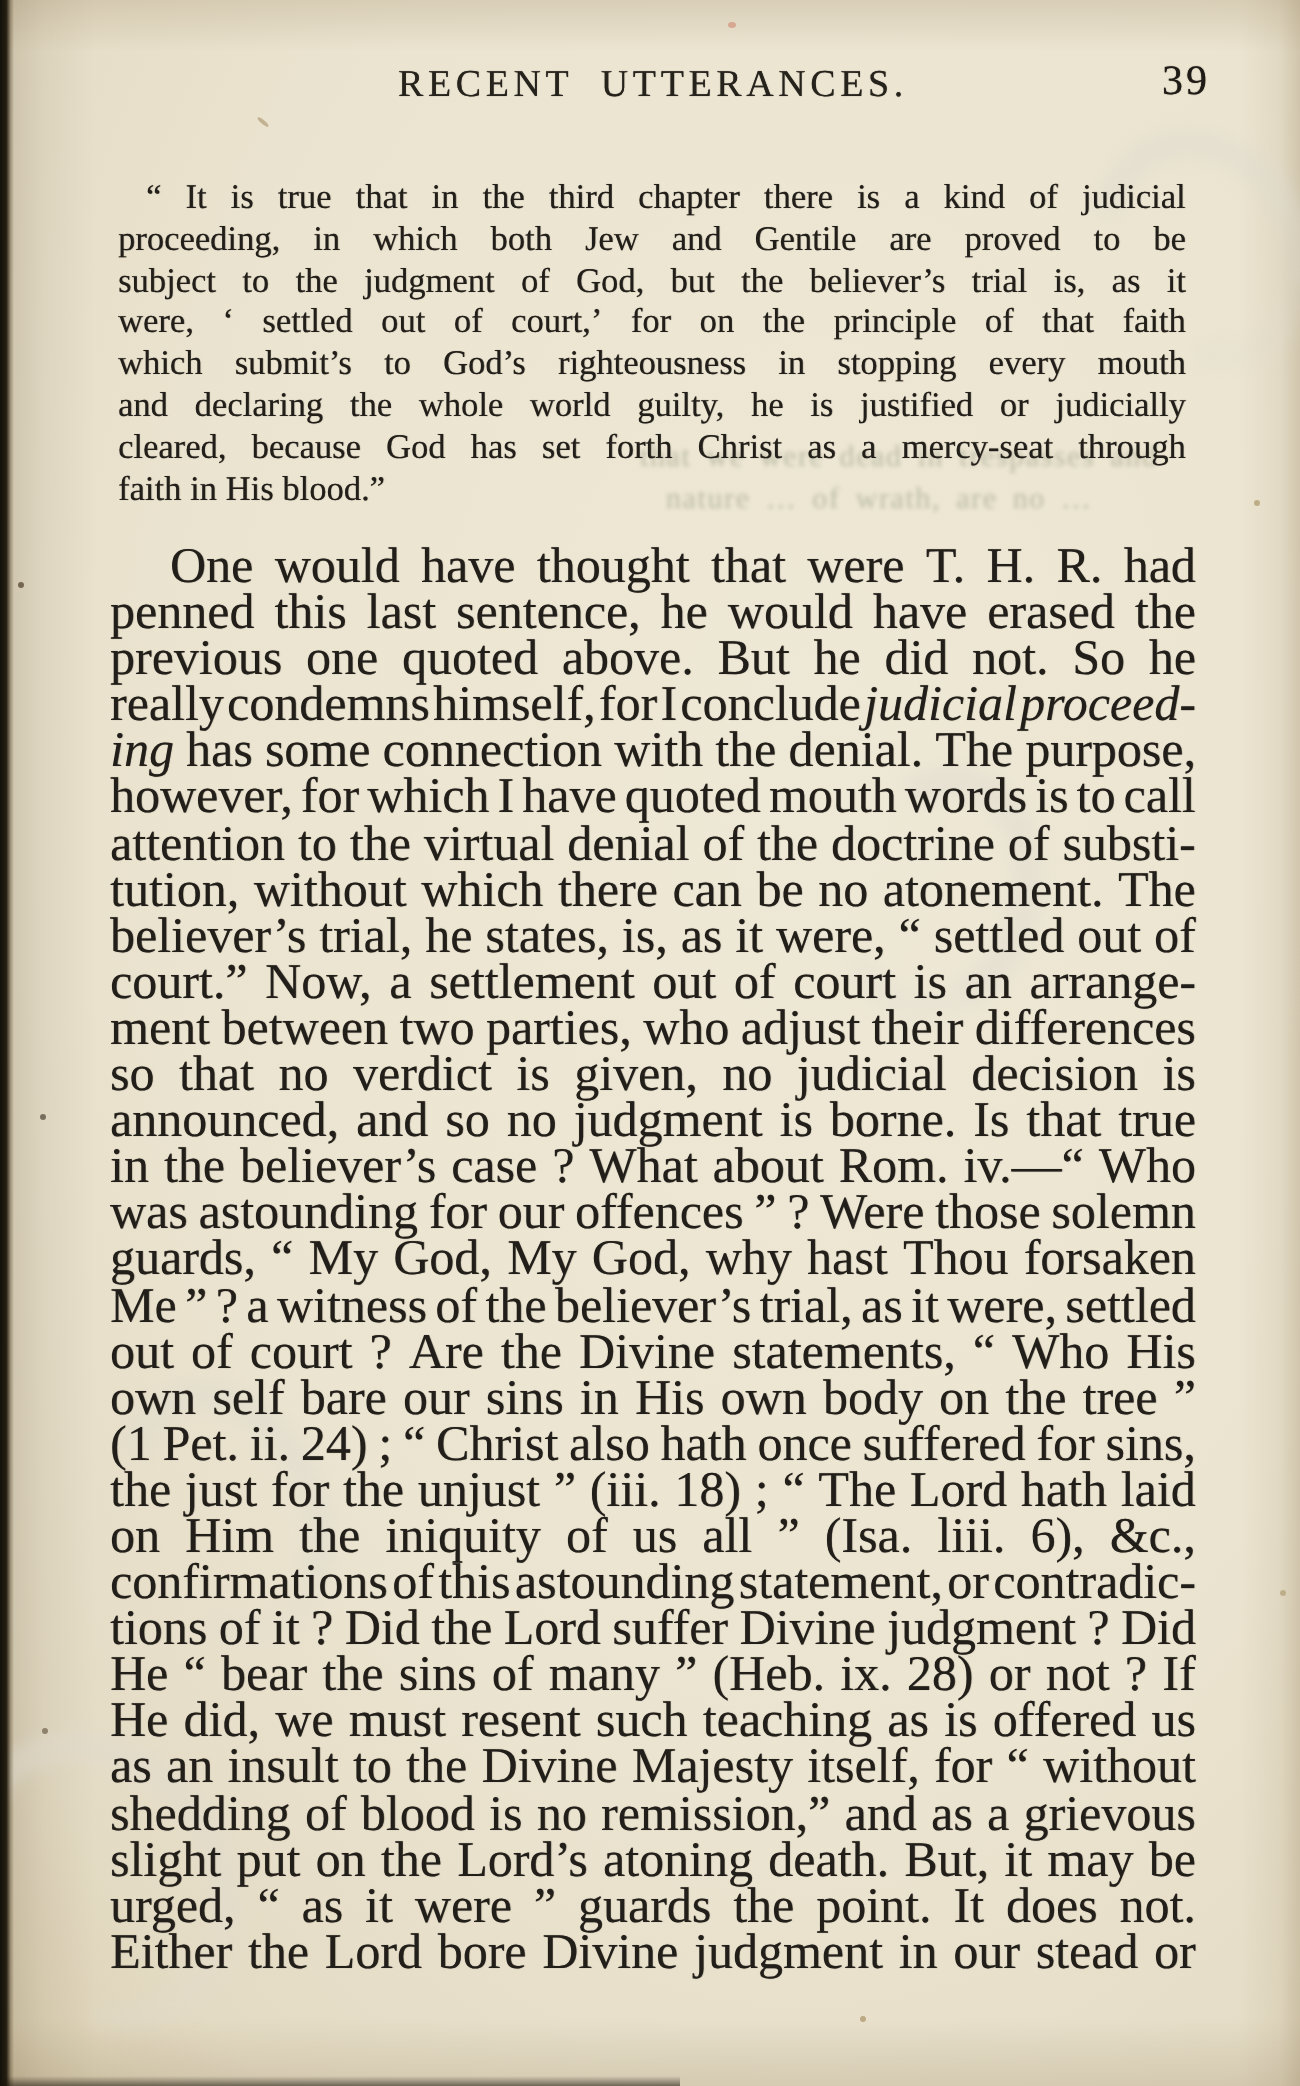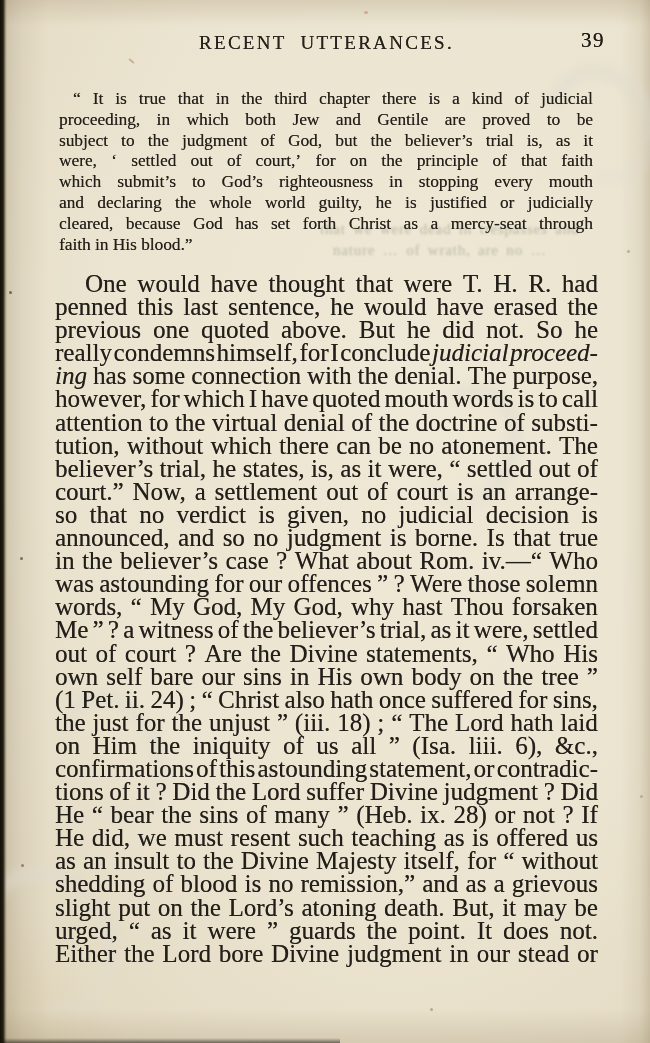--- a/index.html
+++ b/index.html
@@ -305,20 +305,30 @@
         <span>a</span>
         <span>settlement</span>
         <span>out</span>
         <span>of</span>
         <span>court</span>
         <span>is</span>
         <span>an</span>
         <span>arrange-</span>
       </div>
       <div class="jline">
+        <span>ment</span>
+        <span>between</span>
+        <span>two</span>
+        <span>parties,</span>
+        <span>who</span>
+        <span>adjust</span>
+        <span>their</span>
+        <span>differences</span>
+      </div>
+      <div class="jline">
         <span>so</span>
         <span>that</span>
         <span>no</span>
         <span>verdict</span>
         <span>is</span>
         <span>given,</span>
         <span>no</span>
         <span>judicial</span>
         <span>decision</span>
         <span>is</span>
@@ -353,21 +363,21 @@
         <span>for</span>
         <span>our</span>
         <span>offences</span>
         <span>”</span>
         <span>?</span>
         <span>Were</span>
         <span>those</span>
         <span>solemn</span>
       </div>
       <div class="jline">
-        <span>words,</span>
+        <span>guards,</span>
         <span>“</span>
         <span>My</span>
         <span>God,</span>
         <span>My</span>
         <span>God,</span>
         <span>why</span>
         <span>hast</span>
         <span>Thou</span>
         <span>forsaken</span>
       </div>

